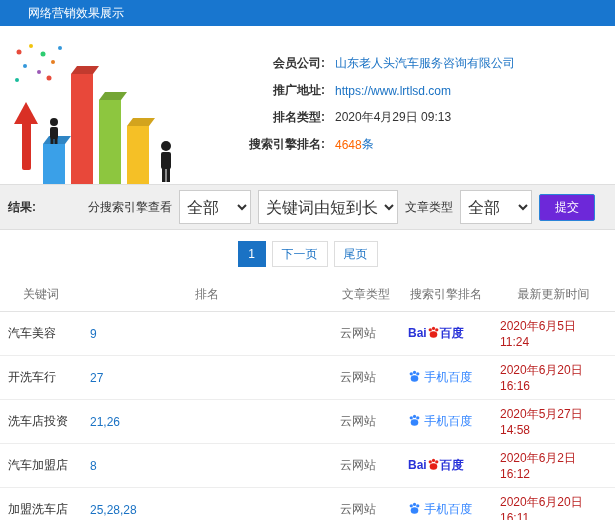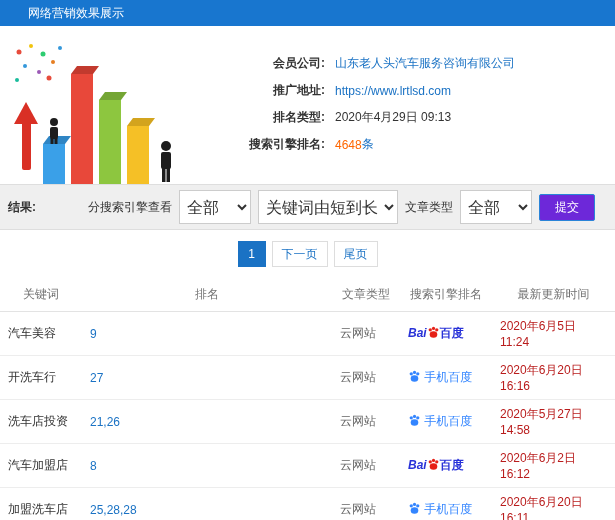--- a/index.html
+++ b/index.html
@@ -43,21 +43,21 @@
   th { text-align:center; font-weight:normal; color:#737373; padding:9px 8px 8px 8px;
        border-bottom:1px solid #e3e3e3; }
   td { padding:6px 8px; border-bottom:1px solid #ededed; height:27px; }
   .col-kw { width:82px; } .col-rank { width:250px; } .col-type { width:68px; }
   .col-engine { width:92px; } .col-time { width:auto; }
   .kw { color:#333; }
   .rank-type { color:#666; }
   .time { color:#b91c1c; }
   
   .bd-pc { white-space:nowrap; }
-  .bd-bai { color:#2832d8; font-weight:bold; font-style:italic; }
+  .bd-bai { color:#2832d8; font-weight:bold; }
   .bd-cn { color:#2832d8; font-weight:bold; }
   .paw { vertical-align:-2px; }
   .paw-red { color:#e62117; }
   .paw-blue { color:#3385ff; }
   .bd-mobile { color:#3385ff; white-space:nowrap; }
 </style>
 </head>
 <body>
 
 <div class="topbar">

